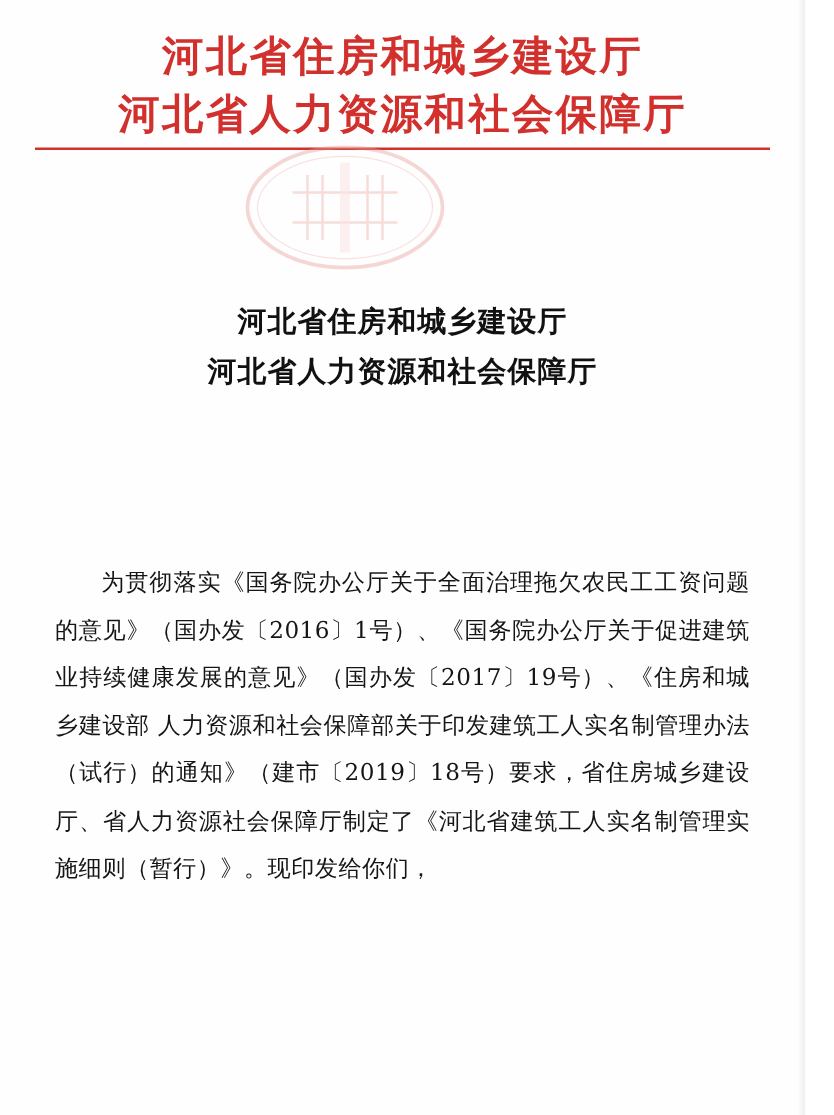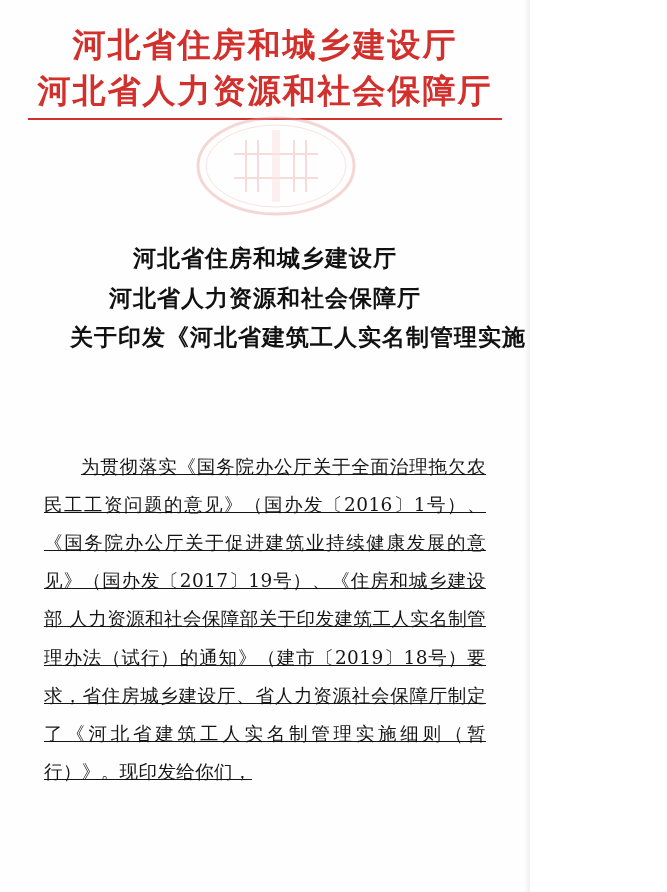--- a/index.html
+++ b/index.html
@@ -8,21 +8,21 @@
   }
   body {
     width: 667px;
     height: 892px;
     background: #ffffff;
     font-family: "DejaVu Serif", "Liberation Serif", serif;
     overflow: hidden;
   }
   .page {
     position: relative;
-    width: 530px;
+    width: 644px;
     height: 892px;
     background: #fefefe;
     box-sizing: border-box;
     overflow: hidden;
   }
 
   
   .masthead {
     padding-top: 22px;
     text-align: center;
@@ -93,21 +93,20 @@
     font-size: 18.5px;
     line-height: 2.06;
     color: #151515;
     text-align: justify;
     text-justify: inter-ideograph;
     letter-spacing: 0.4px;
     margin: 0;
   }
   .para.indent {
     text-indent: 2em;
-    text-decoration: underline;
   }
 
   
   .edge-shadow {
     position: absolute;
     right: 0;
     top: 0;
     bottom: 0;
     width: 6px;
     background: linear-gradient(to right, rgba(0,0,0,0), rgba(0,0,0,0.06));
@@ -132,21 +131,20 @@
       <path d="M60 30 L60 82 M72 30 L72 82 M108 30 L108 82 M120 30 L120 82" stroke="#edb0aa" stroke-width="2" fill="none"></path>
       <path d="M48 44 L132 44 M48 68 L132 68" stroke="#edb0aa" stroke-width="2" fill="none"></path>
       <path d="M86 20 L94 20 L94 92 L86 92 Z" fill="#f2c6c1" opacity="0.6"></path>
     </svg>
   </div>
 
 
   <div class="title-block">
     <div class="title-line">河北省住房和城乡建设厅</div>
     <div class="title-line">河北省人力资源和社会保障厅</div>
-    <div class="title-line">关于印发《河北省建筑工人实名制管理实施</div>
   </div>
 
   <div class="body-block">
     <p class="para indent">为贯彻落实《国务院办公厅关于全面治理拖欠农民工工资问题的意见》（国办发〔2016〕1号）、《国务院办公厅关于促进建筑业持续健康发展的意见》（国办发〔2017〕19号）、《住房和城乡建设部 人力资源和社会保障部关于印发建筑工人实名制管理办法（试行）的通知》（建市〔2019〕18号）要求，省住房城乡建设厅、省人力资源社会保障厅制定了《河北省建筑工人实名制管理实施细则（暂行）》。现印发给你们，</p>
   </div>
 
   <div class="edge-shadow"></div>
 </div>
 
 </body></html>

